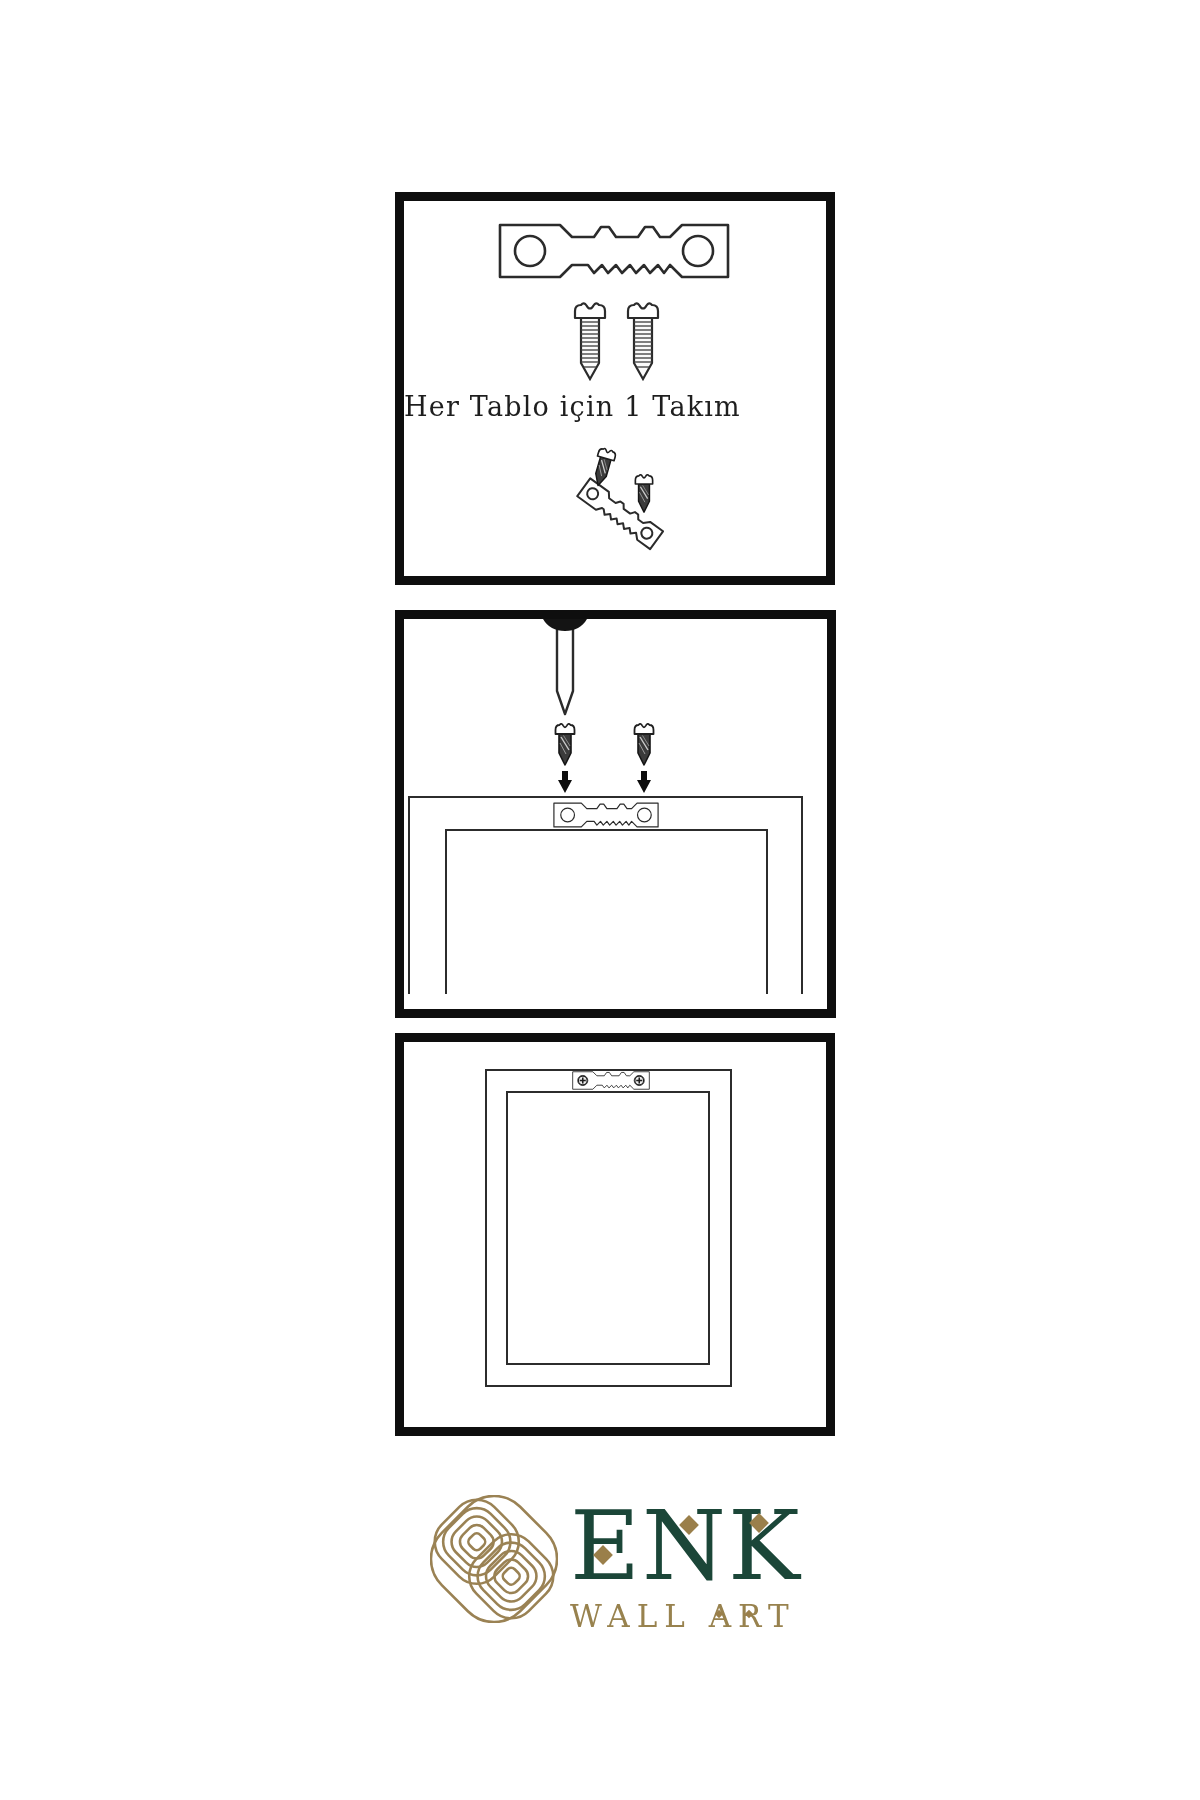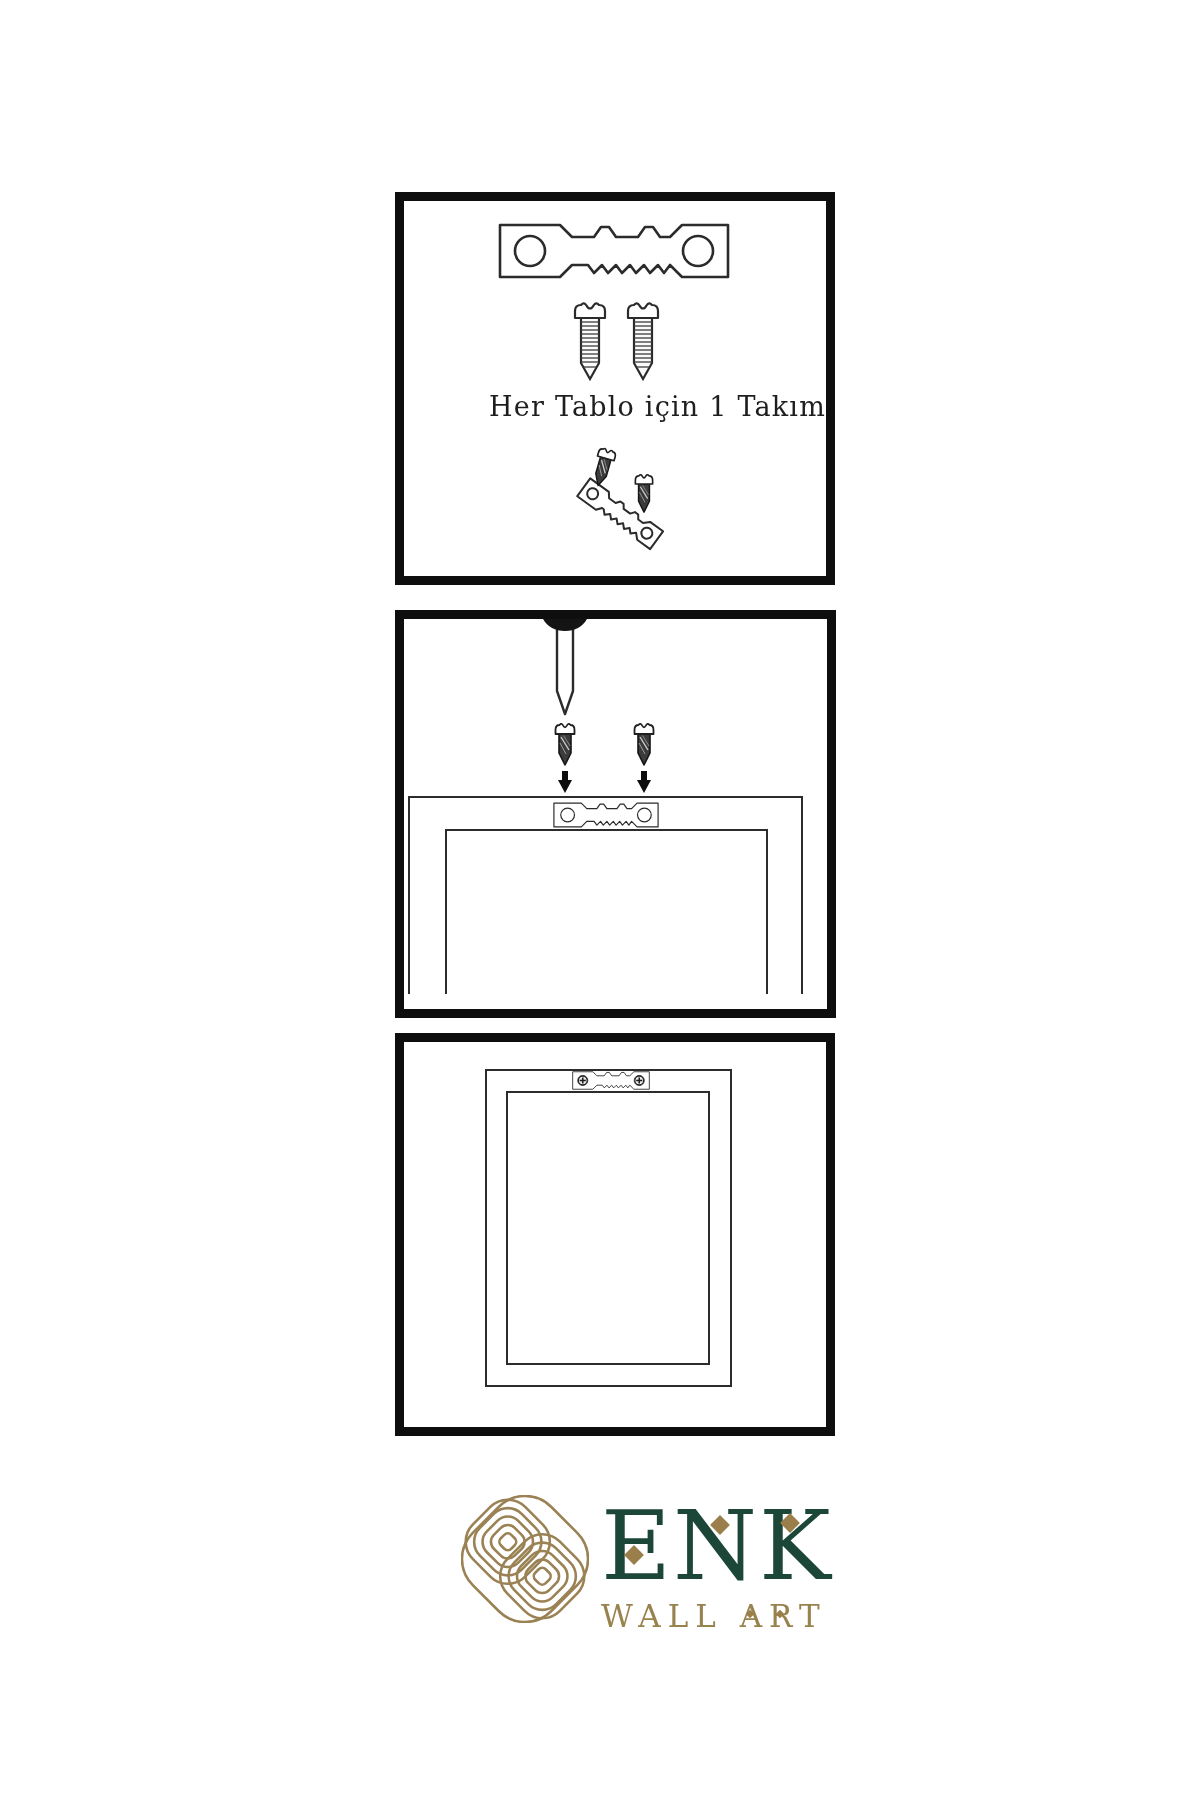--- a/index.html
+++ b/index.html
@@ -3,26 +3,26 @@
 <meta charset="utf-8">
 <style>
   html,body{margin:0;padding:0;background:#ffffff;}
   .sheet{position:relative;width:1200px;height:1800px;background:#ffffff;overflow:hidden;
          font-family:"DejaVu Serif", serif;}
   .panel{position:absolute;background:#ffffff;border:9px solid #0e0e0e;overflow:hidden;}
   .panel-1{left:395px;top:192px;width:422px;height:375px;}
   .panel-2{left:395px;top:610px;width:423px;height:390px;}
   .panel-3{left:395px;top:1033px;width:422px;height:385px;}
   .abs{position:absolute;}
-  .caption{position:absolute;left:0;top:190px;width:100%;text-align:right;
+  .caption{position:absolute;left:0;top:190px;width:100%;text-align:left;
            font-size:27px;letter-spacing:1.2px;color:#1e1e1e;white-space:nowrap;}
   .frame-line{position:absolute;border:2px solid #2c2c2c;border-bottom:none;background:transparent;}
   .frame-line.closed{border-bottom:2px solid #2c2c2c;}
   
-  .logo{position:absolute;left:461px;top:1492px;display:flex;align-items:flex-start;}
+  .logo{position:absolute;left:430px;top:1492px;display:flex;align-items:flex-start;}
   .logo-knot{width:128px;height:134px;}
   .logo-text{position:relative;margin-left:12px;margin-top:2px;}
   .logo-brand{font-size:96px;line-height:104px;letter-spacing:2px;color:#1b4638;white-space:nowrap;}
   .logo-tagline{font-size:31px;letter-spacing:7px;color:#98824e;margin-top:0px;white-space:nowrap;}
   .dia{position:absolute;background:#9a7f4a;transform:rotate(45deg);}
   .dia-lg{width:14px;height:14px;}
   .dia-sm{width:6px;height:6px;}
   svg{display:block;}
 </style>
 </head>

